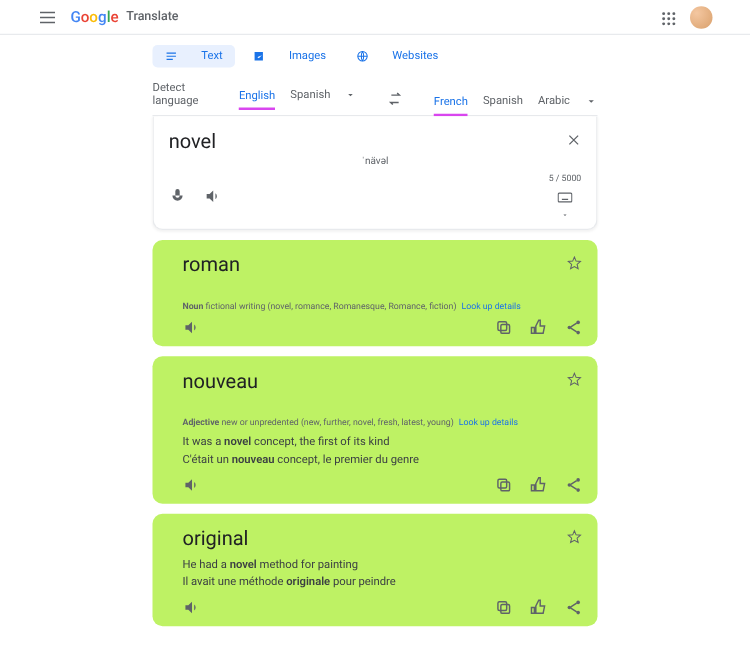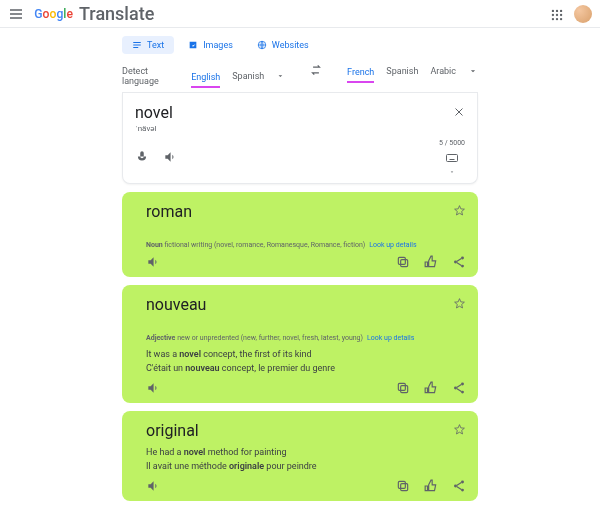--- a/index.html
+++ b/index.html
@@ -1,43 +1,43 @@
 <!DOCTYPE html>
 <html><head>
 <meta charset="utf-8">
 <style>
   * { box-sizing: border-box; margin: 0; padding: 0; font-family: 'Google Sans', Roboto, Arial, sans-serif; }
   body { background: #fff; width: 600px; height: 527px; overflow: hidden; color: #202124; }
-  .topbar { display: flex; align-items: center; height: 28px; padding: 0 8px; border-bottom: 1px solid #e8eaed; }
+  .topbar { display: flex; align-items: center; height: 28px; padding: 0 30px; border-bottom: 1px solid #e8eaed; }
   .menu-icon { width: 16px; height: 16px; color: #5f6368; cursor: pointer; }
   .logo { display: flex; align-items: center; margin-left: 10px; }
   .logo-google { height: 14px; }
-  .logo-translate { font-size: 18px; font-weight: 500; color: #5f6368; margin-left: 3px; }
+  .logo-translate { font-size: 10px; font-weight: 500; color: #5f6368; margin-left: 3px; }
   .top-right { margin-left: auto; display: flex; align-items: center; gap: 10px; }
   .apps-icon { width: 14px; height: 14px; color: #5f6368; cursor: pointer; }
   .avatar { width: 18px; height: 18px; border-radius: 50%; background: radial-gradient(circle at 30% 30%, #f4c7a1, #d9a06b); cursor: pointer; }
 
   .content { padding: 8px 122px 0 122px; }
 
   .modes { display: flex; gap: 4px; margin-bottom: 8px; }
-  .mode-btn { display: flex; align-items: center; gap: 5px; border: none; background: transparent; padding: 4px 10px; border-radius: 4px; cursor: pointer; font-size: 9px; color: #1a73e8; }
+  .mode-btn { display: flex; align-items: center; gap: 19px; border: none; background: transparent; padding: 4px 10px; border-radius: 4px; cursor: pointer; font-size: 9px; color: #1a73e8; }
   .mode-btn.active { background: #e8f0fe; }
   .mode-icon { width: 10px; height: 10px; fill: #1a73e8; }
 
-  .lang-bar { display: flex; align-items: flex-start; border-bottom: 1px solid #e8eaed; padding-bottom: 2px; }
+  .lang-bar { display: flex; align-items: flex-end; border-bottom: 1px solid #e8eaed; padding-bottom: 2px; }
   .lang-group { display: flex; align-items: center; gap: 12px; font-size: 9px; }
   .lang-item { color: #5f6368; cursor: pointer; padding: 4px 0; }
   .lang-item.active { color: #1a73e8; border-bottom: 2px solid #d946ef; margin-bottom: -3px; }
   .chev-down { width: 10px; height: 10px; fill: #5f6368; cursor: pointer; }
   .swap { margin: 0 24px; cursor: pointer; }
   .swap svg { width: 14px; height: 14px; fill: #5f6368; }
 
   .src-box { position: relative; border: 1px solid #e8eaed; border-top: none; border-radius: 0 0 8px 8px; padding: 10px 12px 8px 12px; margin-bottom: 8px; background:#fff; box-shadow: 0 1px 2px rgba(0,0,0,.05); }
   .src-word { font-size: 16px; color: #202124; }
-  .src-phon { font-size: 8px; color: #5f6368; margin-top: 2px; }
+  .src-phon { font-size: 8px; color: #5f6368; margin-top: 2px; text-align: center; }
   .src-meta { font-size: 7px; color: #5f6368; margin-top: 10px; }
   .src-meta a { color: #1a73e8; text-decoration: none; margin-left: 4px; }
   .src-tools { display: flex; align-items: center; margin-top: 6px; }
   .tool-icon { width: 14px; height: 14px; fill: #5f6368; cursor: pointer; margin-right: 14px; }
   .clear-x { position: absolute; top: 10px; right: 12px; cursor: pointer; }
   .clear-x svg { width: 12px; height: 12px; fill: #5f6368; }
   .char-count { margin-left: auto; font-size: 7px; color: #5f6368; display:flex; align-items:center; gap:6px;flex-direction:column; }
   .kbd-icon { width:12px; height:10px; fill:#5f6368; }
   .kbd-chev { width:6px; height:6px; fill:#5f6368; }
 

